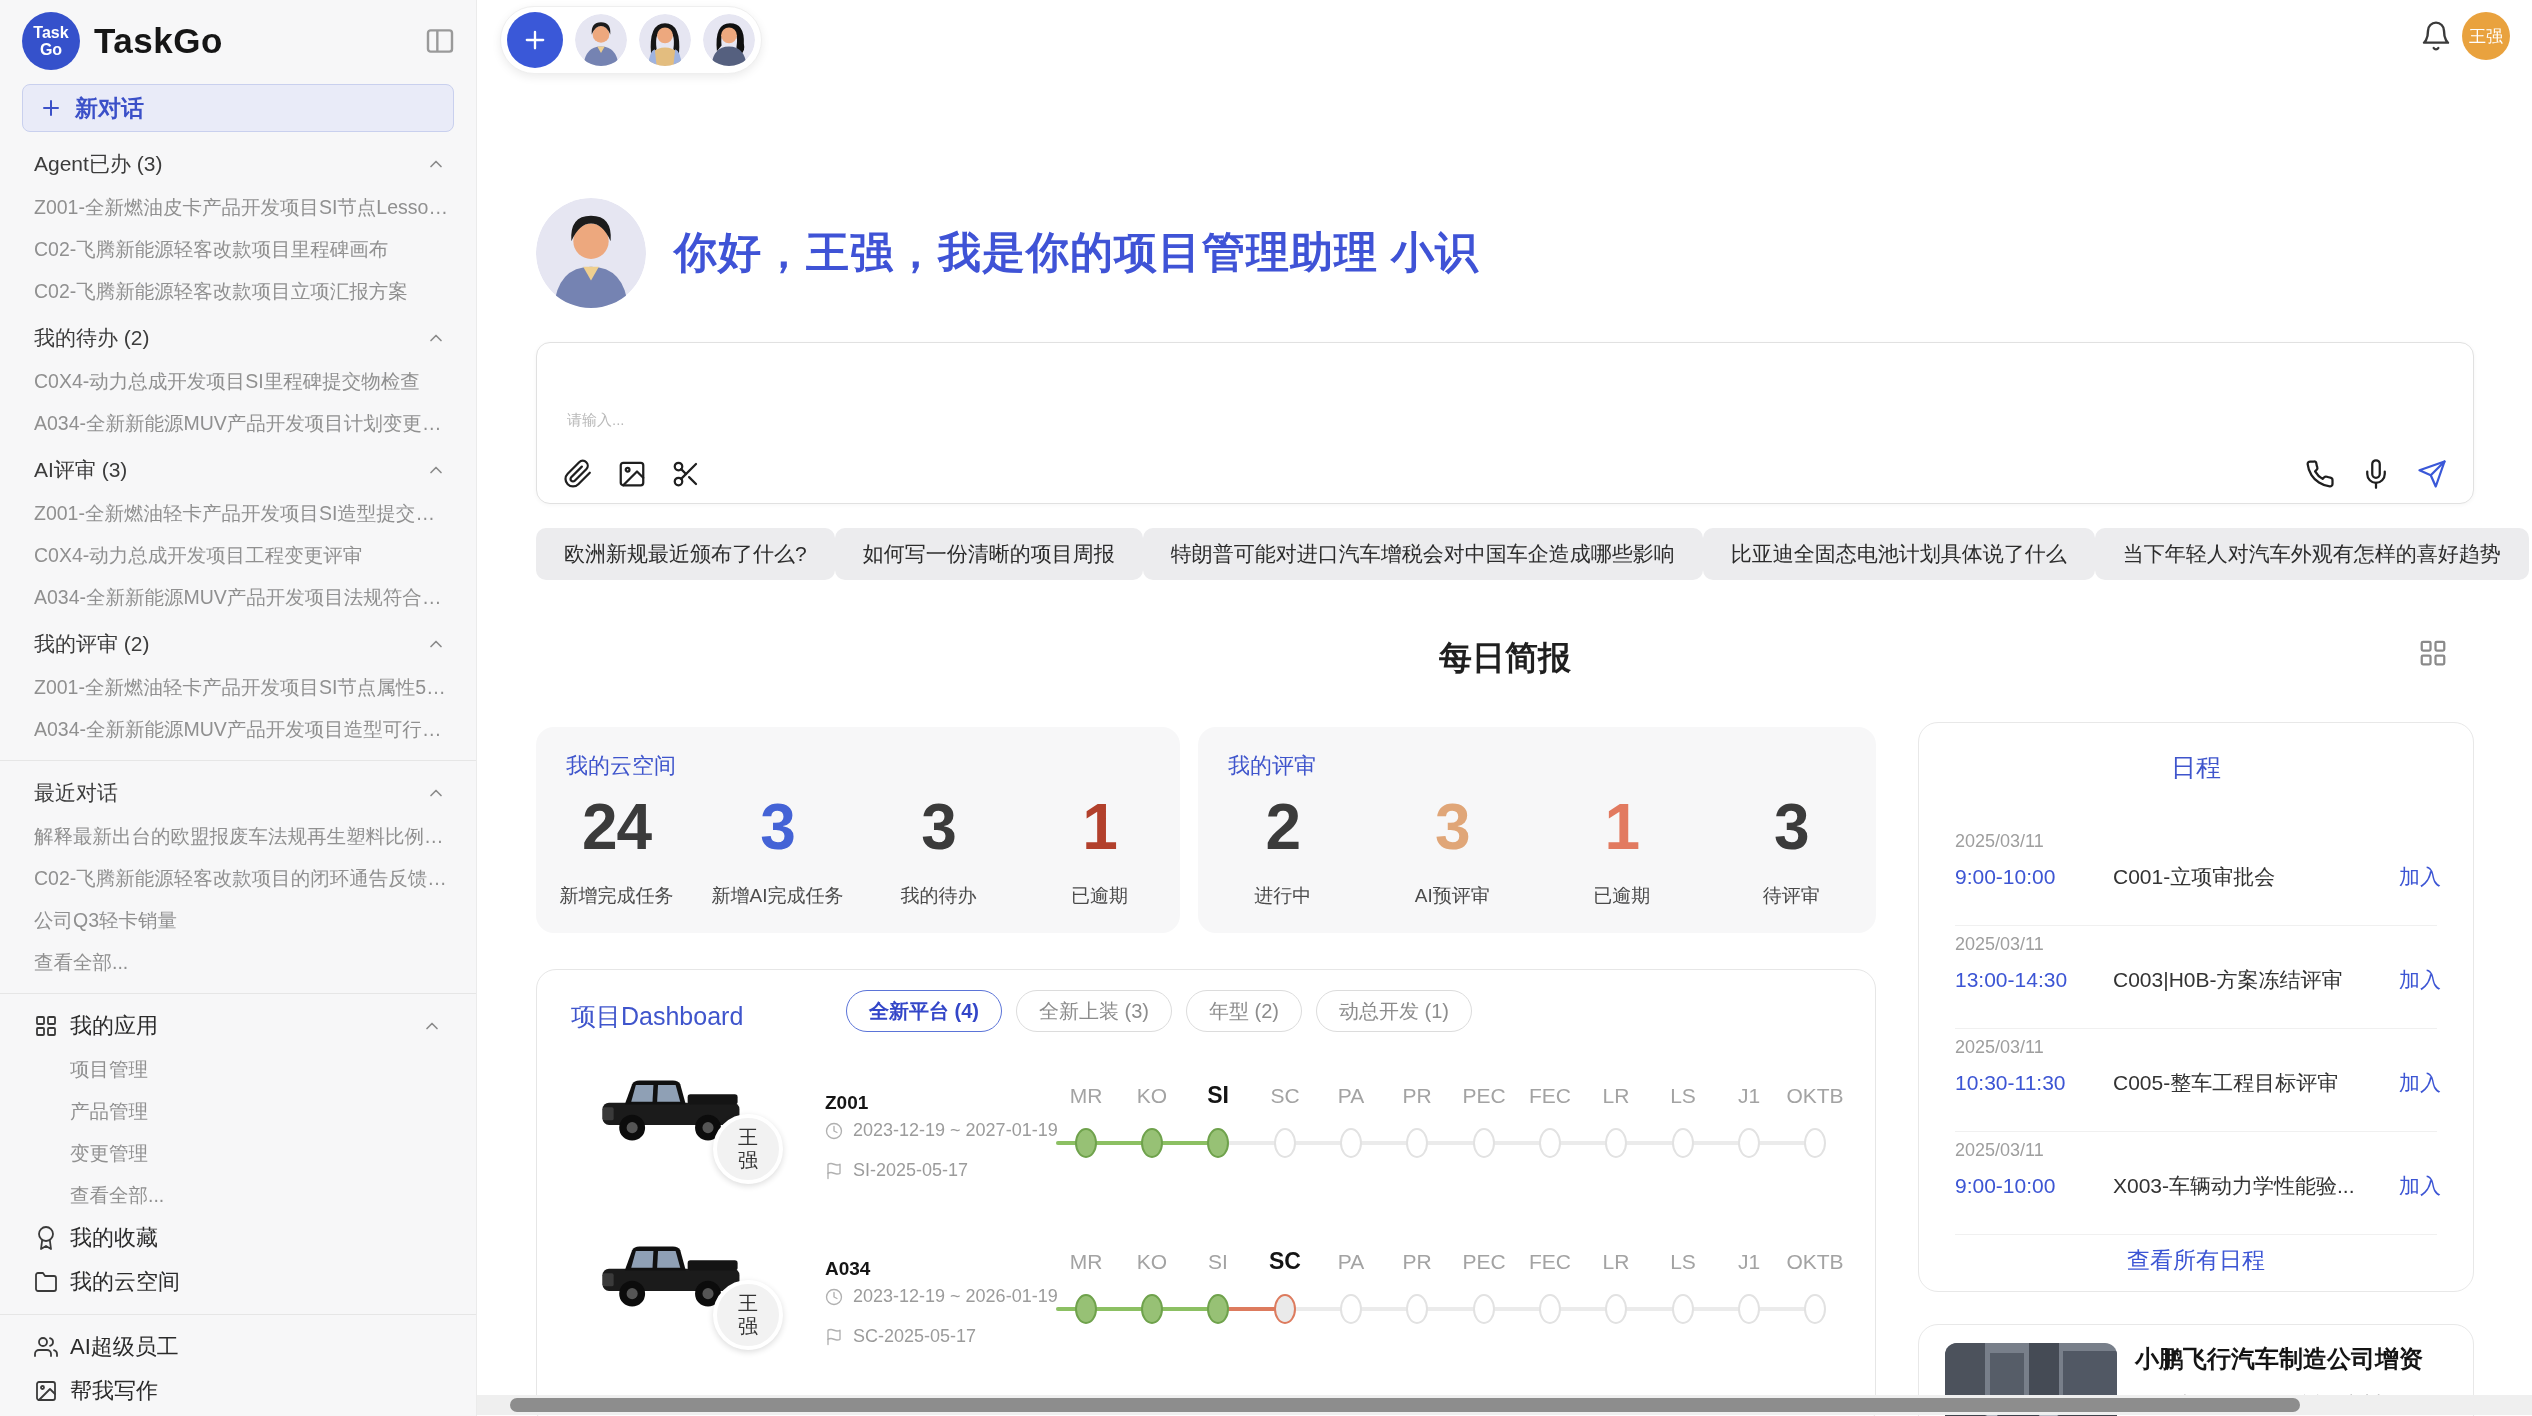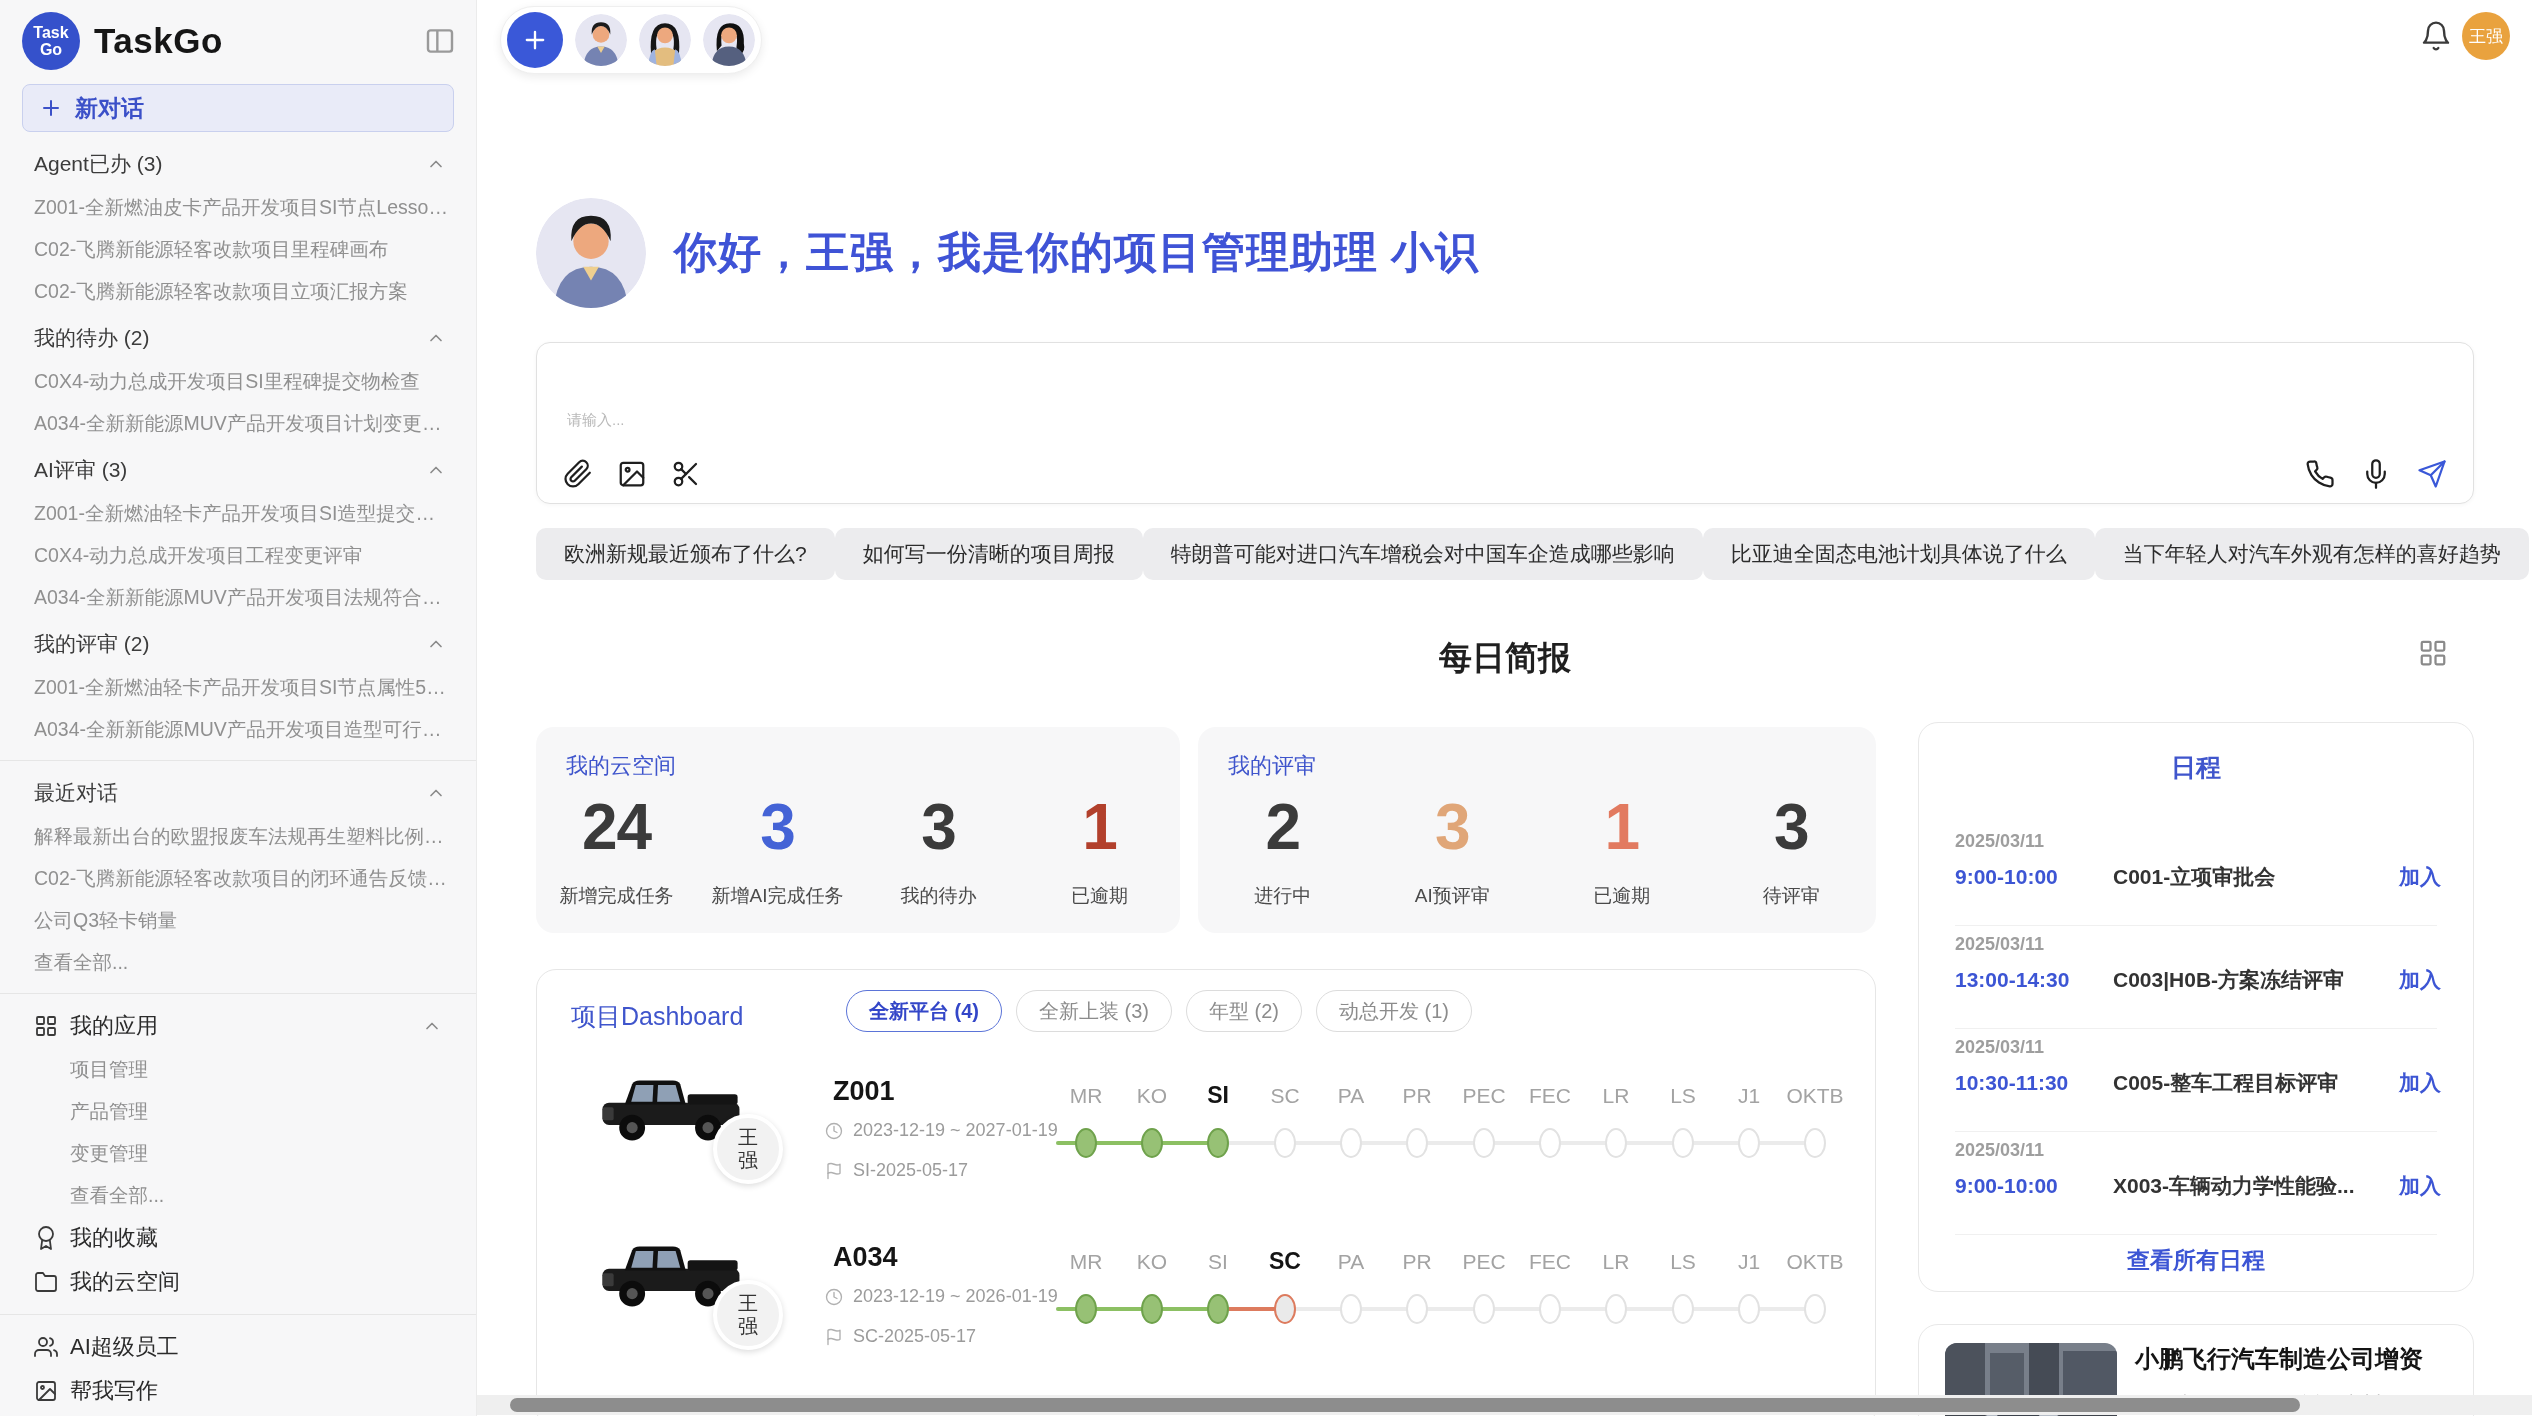--- a/index.html
+++ b/index.html
@@ -90,41 +90,41 @@
   .dash-filters { position:absolute; left:309px; top:20px; display:flex; gap:14px; }
   .filter-chip { height:42px; border:1.5px solid #dcdcdc; border-radius:21px; padding:0 22px;
                  font-size:20px; color:#8c8c8c; display:flex; align-items:center; background:#fff; cursor:pointer; }
   .filter-chip.active { border-color:#5b74d8; color:#3346c8; font-weight:600; }
 
   .truck { position:absolute; left:60px; width:148px; height:78px; }
   .owner-badge { position:absolute; left:176px; width:70px; height:70px; border-radius:50%;
                  background:#f2f2f2; border:4px solid #fff; box-shadow:0 2px 6px rgba(0,0,0,.14);
                  display:flex; align-items:center; justify-content:center; }
   .owner-badge span { width:1.1em; font-size:20px; color:#333; line-height:1.15; word-break:break-all; text-align:center; }
-  .proj-name { position:absolute; left:296px; font-size:27px; font-weight:700; color:#151515; cursor:pointer; }
+  .proj-name { position:absolute; left:288px; font-size:19px; font-weight:700; color:#151515; cursor:pointer;margin-top:16px; }
   .proj-meta { position:absolute; left:288px; display:flex; align-items:center; gap:10px;
                font-size:18px; color:#9b9b9b; }
   .proj-meta .ic { width:18px; height:18px; color:#b0b0b0; }
 
   .col0{--cx:549px}.col1{--cx:615px}.col2{--cx:681px}.col3{--cx:748px}.col4{--cx:814px}.col5{--cx:880px}
   .col6{--cx:947px}.col7{--cx:1013px}.col8{--cx:1079px}.col9{--cx:1146px}.col10{--cx:1212px}.col11{--cx:1278px}
   .ms-label { position:absolute; width:66px; left:calc(var(--cx) - 33px); text-align:center;
               font-size:21px; color:#a3a3a3; }
   .ms-label.cur { color:#141414; font-weight:700; font-size:23px; }
   .ms-node { position:absolute; width:22px; height:30px; left:calc(var(--cx) - 11px); border-radius:50%;
              background:#fff; border:2px solid #e2e2e2; }
   .ms-node.done { background:#97c175; border-color:#6fa24c; }
   .ms-node.alert { background:#eaeaea; border-color:#dd7b5e; }
   .ms-line { position:absolute; height:4px; border-radius:2px; background:#ebebeb; }
   .ms-line.green { background:#8cc063; }
   .ms-line.red { background:#dd7b5e; }
 
   
   .sched { position:absolute; left:1918px; top:722px; width:556px; height:570px; background:#fff;
-           border:1.5px solid #e8e8e8; border-radius:20px;font-weight:bold; }
+           border:1.5px solid #e8e8e8; border-radius:20px; }
   .sched-title { text-align:center; margin-top:28px; font-size:25px; color:#3f55cc; }
   .ev { position:absolute; left:0; right:0; height:103px; }
   .ev-date { position:absolute; left:36px; top:8px; font-size:18px; color:#9e9e9e; }
   .ev-row { position:absolute; left:36px; right:32px; top:40px; display:flex; align-items:center; }
   .ev-time { width:158px; font-size:21px; color:#3c55d4; flex:none; }
   .ev-title { flex:1; font-size:21px; color:#333; white-space:nowrap; overflow:hidden; }
   .ev-join { font-size:21px; color:#3c55d4; cursor:pointer; }
   .ev-div { position:absolute; left:36px; right:36px; bottom:0; height:1px; background:#f0f0f0; }
   .sched-all { position:absolute; left:0; right:0; top:522px; text-align:center; font-size:23px;
                color:#3c55d4; cursor:pointer; }

